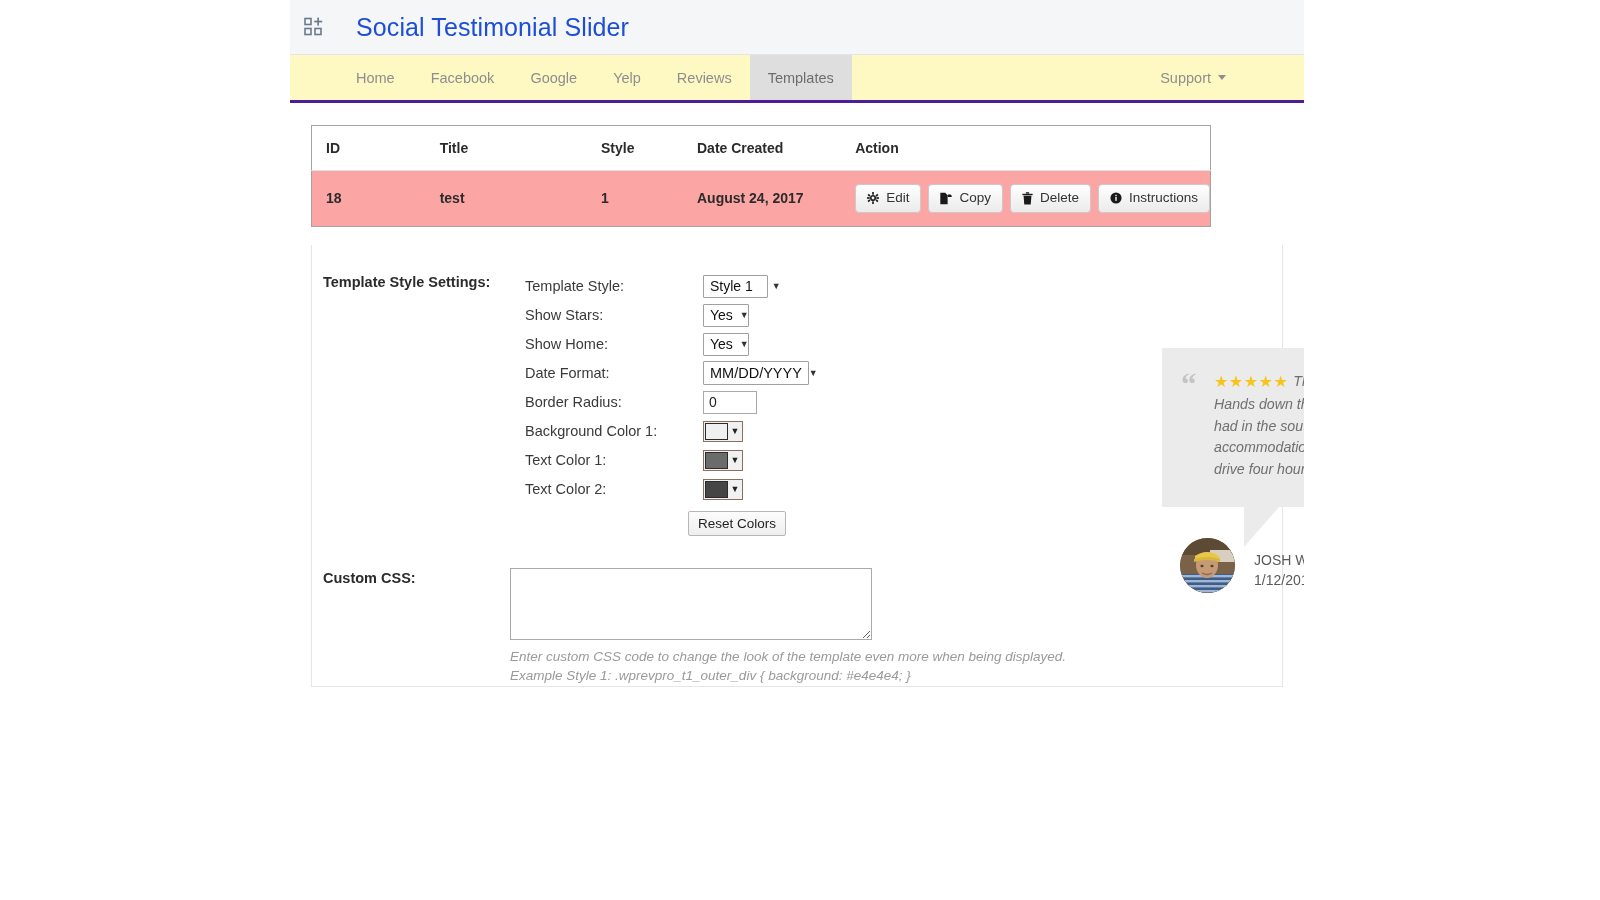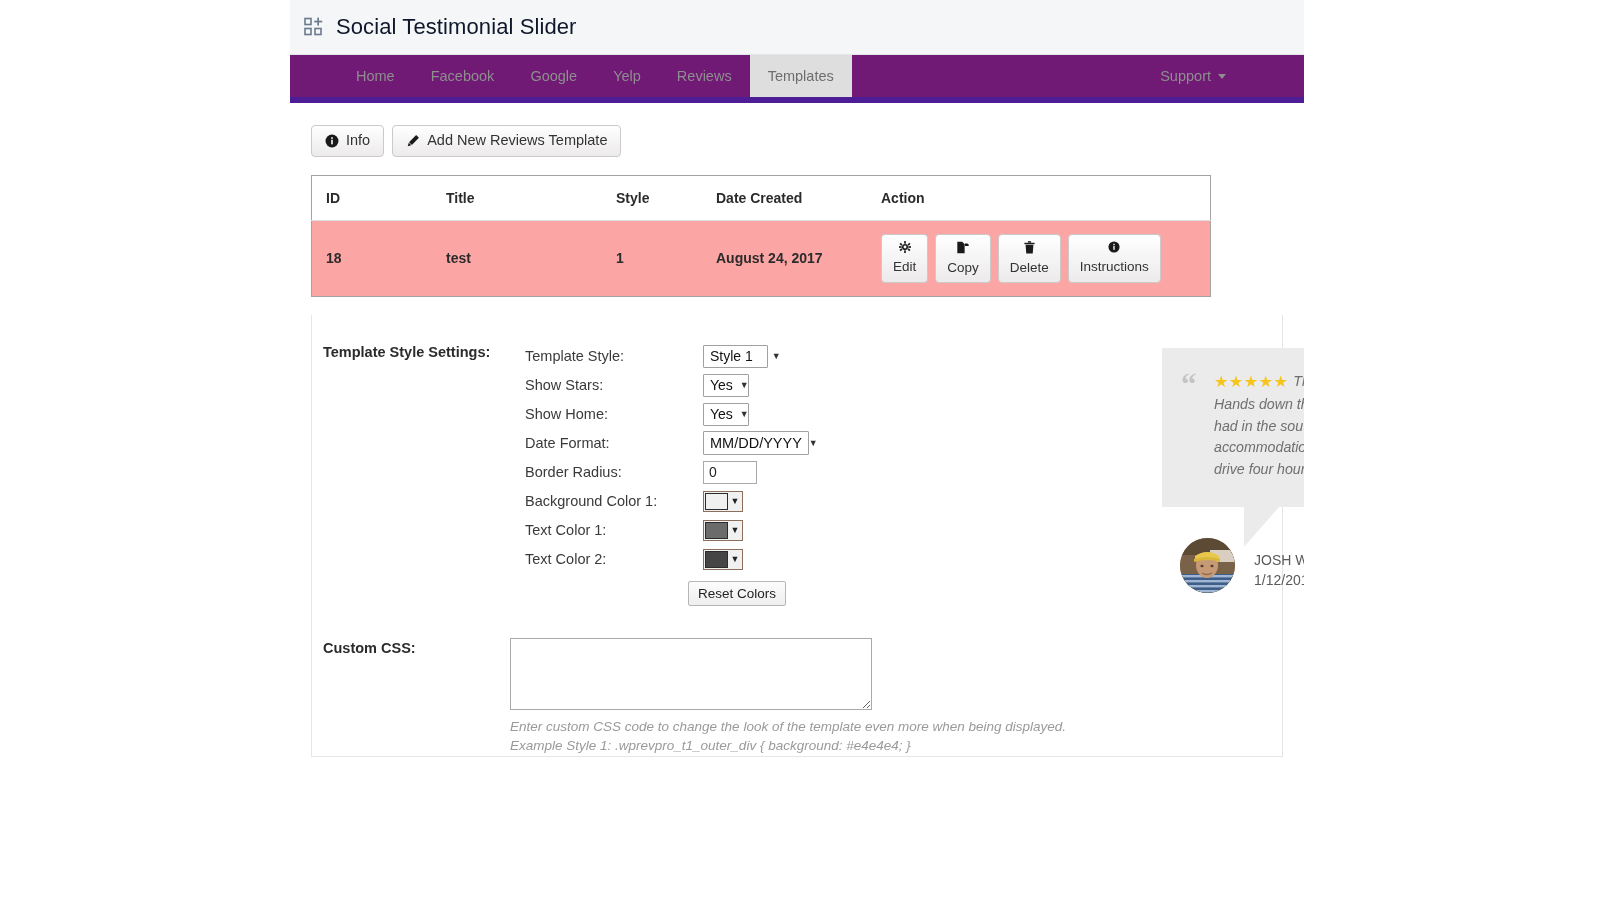--- a/index.html
+++ b/index.html
@@ -39,32 +39,33 @@
     box-sizing: border-box;
   }
   .brand-icon {
     width: 20px;
     height: 20px;
     margin-right: 12px;
     display: block;
     flex: none;
   }
   .brand-title {
-    font-size: 22px;
-    color: #0f172a;
+    font-size: 25px;
+    color: #1d4ed8;
     font-weight: 400;
     letter-spacing: .1px;
     white-space: nowrap;
+    margin-left: 20px;
   }
 
   
   .nav-bar {
     height: 48px;
-    background: #701a75;
-    border-bottom: 6px solid #4c1d95;
+    background: #fef9c3;
+    border-bottom: 3px solid #4c1d95;
     display: flex;
     align-items: stretch;
     padding-left: 48px;
     box-sizing: border-box;
     position: relative;
   }
   .nav-item {
     display: flex;
     align-items: center;
     padding: 0 18px;
@@ -124,21 +125,20 @@
     color: #333;
     cursor: pointer;
     line-height: 1.1;
     white-space: nowrap;
     font-family: "Liberation Sans", sans-serif;
   }
   .btn-sm {
     padding: 6px 11px;
     font-size: 13.5px;
     border-radius: 4px;
-    flex-direction: column;
   }
   .ic { display:inline-block; flex:none; }
 
   
   .tbl {
     width: 900px;
     border: 1px solid #a3a3a3;
     border-collapse: collapse;
     background: #fff;
     margin-bottom: 18px;
@@ -395,37 +395,20 @@
     <div class="nav-right">
       <div class="nav-support">
         <span>Support</span>
         <span class="caret"></span>
       </div>
     </div>
   </div>
 
   <div class="content">
 
-    <div class="toolbar">
-      <button class="btn">
-        <svg class="ic" width="14" height="14" viewBox="0 0 16 16">
-          <circle cx="8" cy="8" r="7.4" fill="#1a1a1a"></circle>
-          <rect x="7.1" y="6.6" width="1.8" height="5.2" fill="#fff"></rect>
-          <rect x="7.1" y="3.7" width="1.8" height="1.9" fill="#fff"></rect>
-        </svg>
-        <span>Info</span>
-      </button>
-      <button class="btn">
-        <svg class="ic" width="14" height="14" viewBox="0 0 16 16">
-          <path d="M11.6 1.2l3.2 3.2-8.1 8.1-3.2-3.2z" fill="#1a1a1a"></path>
-          <path d="M3.1 10.0l2.9 2.9-4.0 1.1z" fill="#1a1a1a"></path>
-        </svg>
-        <span>Add New Reviews Template</span>
-      </button>
-    </div>
 
     <table class="tbl">
       <thead>
         <tr>
           <th class="col-id">ID</th>
           <th class="col-title">Title</th>
           <th class="col-style">Style</th>
           <th class="col-date">Date Created</th>
           <th class="col-action">Action</th>
         </tr>

